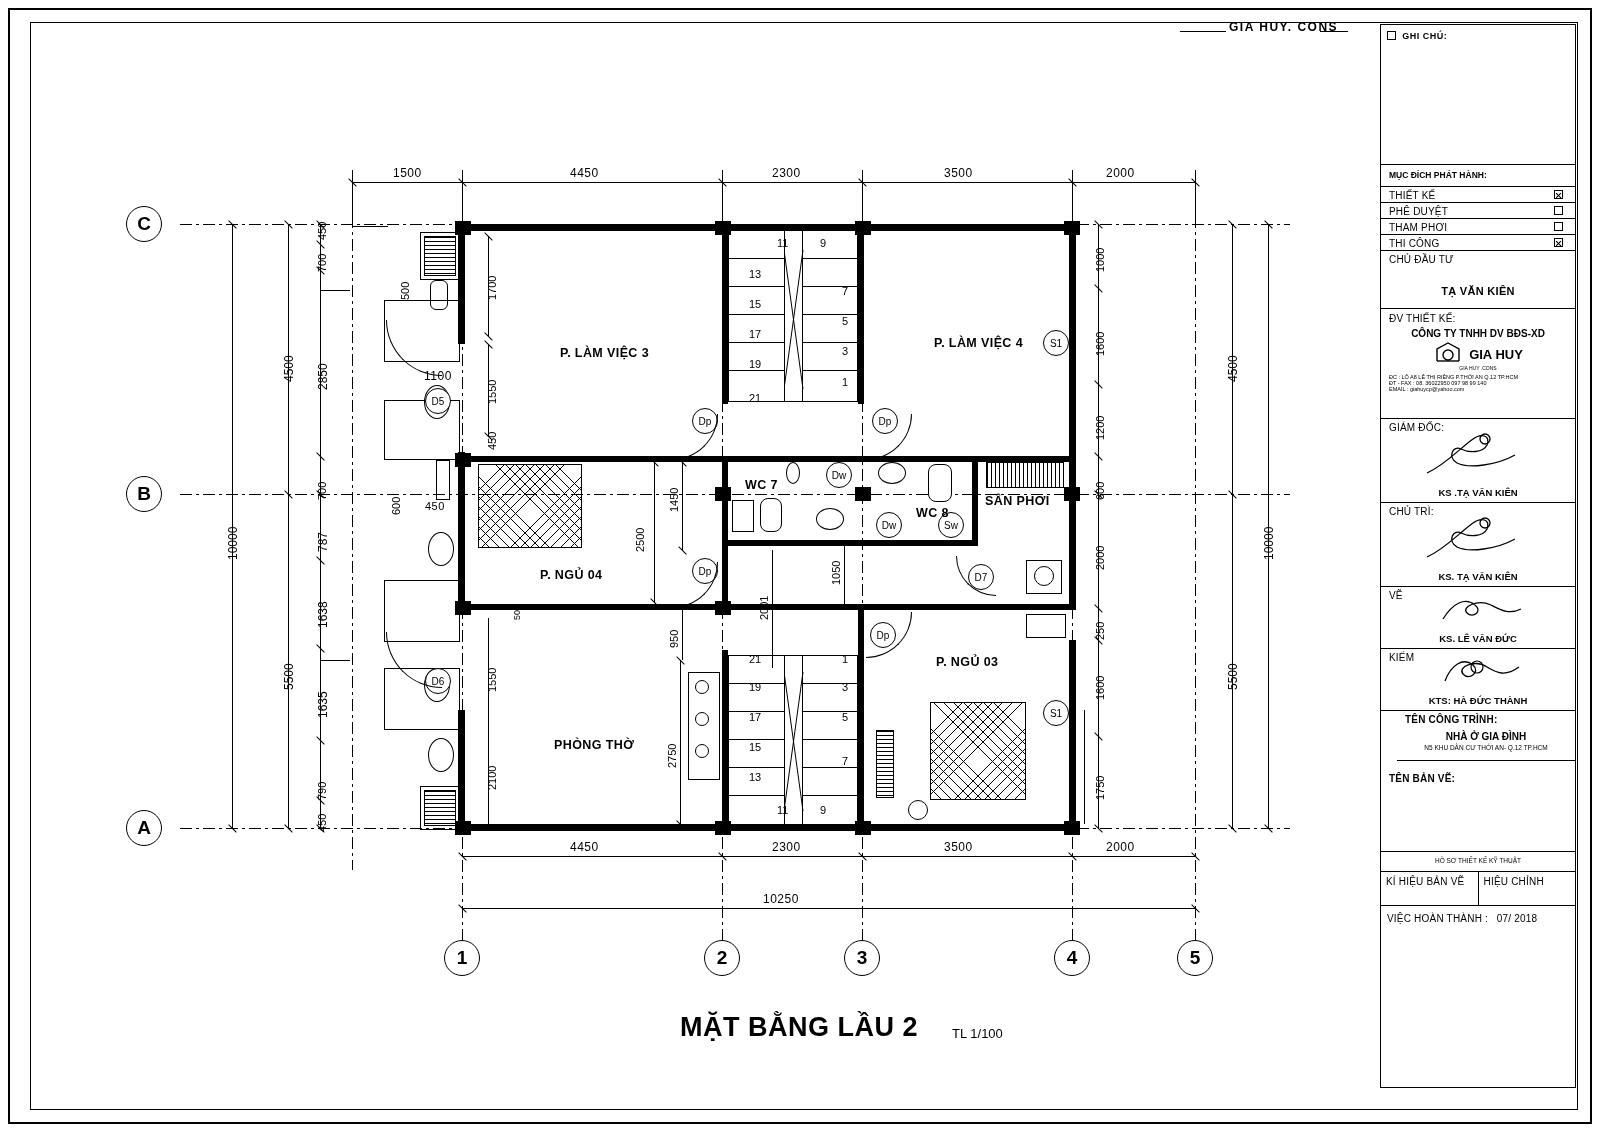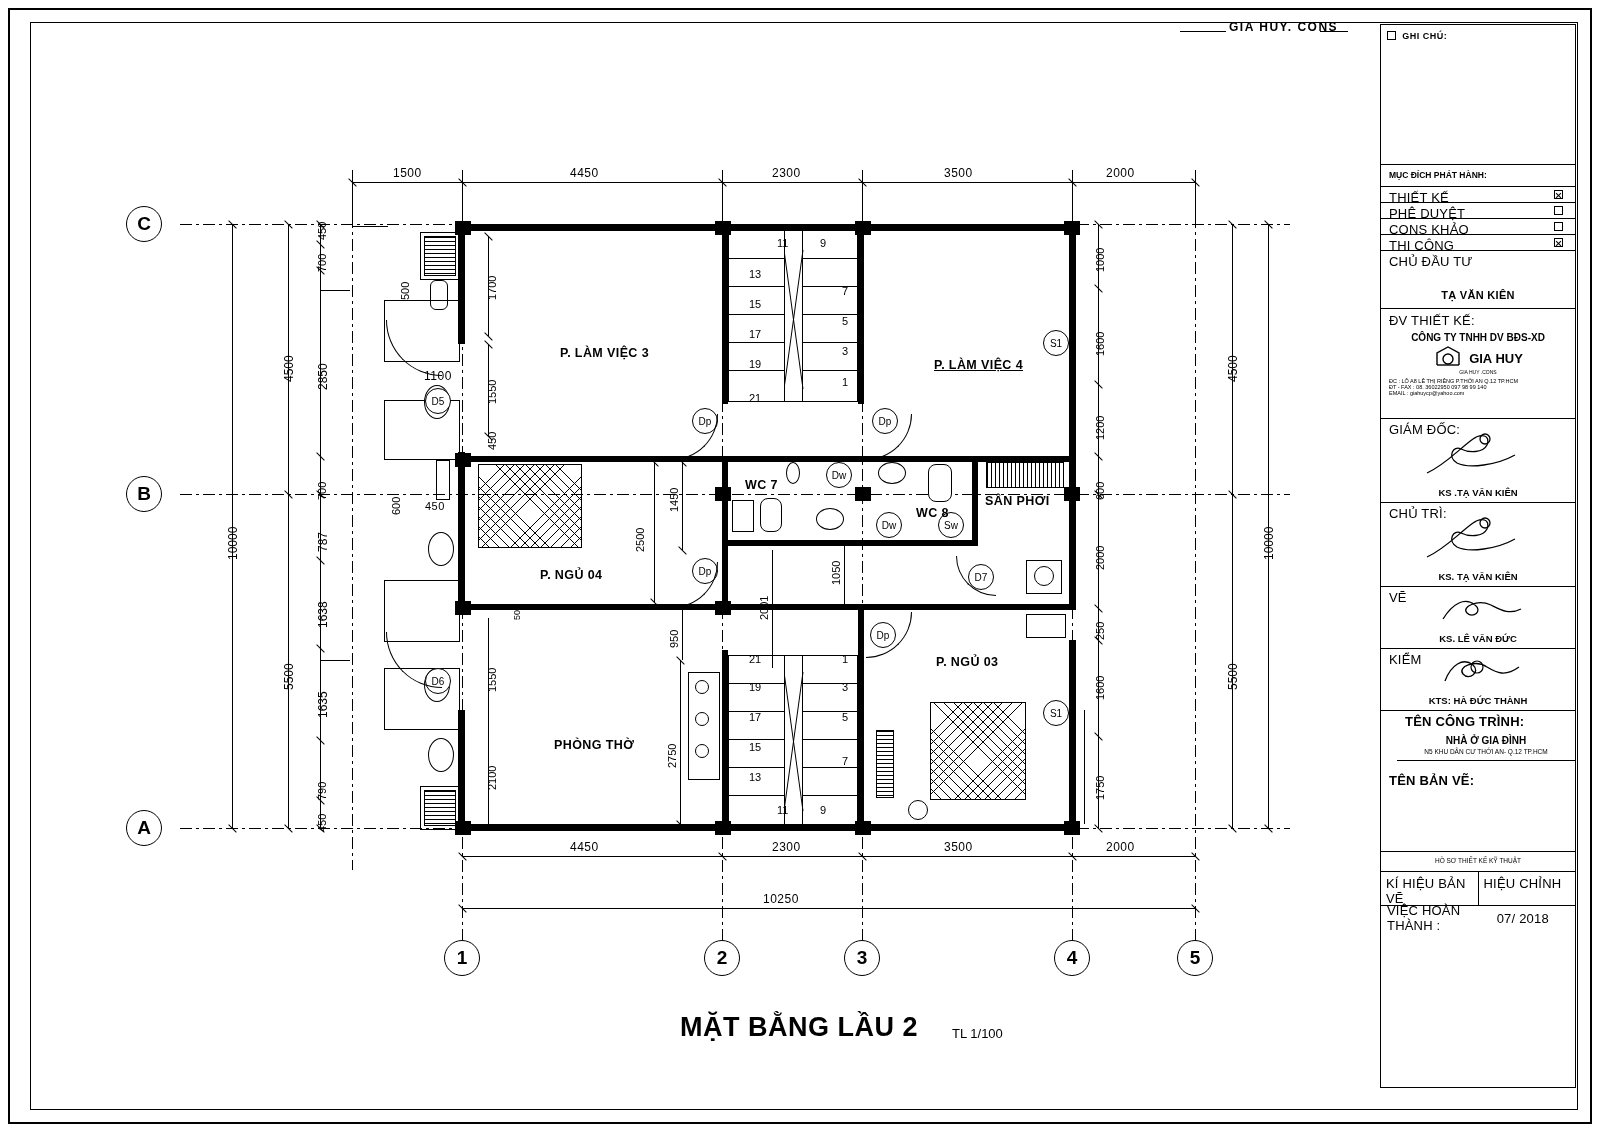--- a/index.html
+++ b/index.html
@@ -55,21 +55,21 @@
     transform-origin: center; transform: rotate(45deg);
   }
   
   #titleblock {
     position: absolute; right: 24px; top: 24px;
     width: 196px; height: 1064px;
     border: 1px solid #000; background: #fff;
     font-size: 8px;
   }
   .tb-row { border-bottom: 1px solid #000; position: relative; }
-  .tb-cap { font-size: 13px; letter-spacing: .2px; }
+  .tb-cap { font-size: 10px; letter-spacing: .2px; }
   .cbox { width: 9px; height: 9px; border: 1px solid #000; display: inline-block; position: relative; }
   .cbox.x::before, .cbox.x::after {
     content:""; position: absolute; left: 0; top: 50%; width: 100%; height: 1px; background: #000;
   }
   .cbox.x::before { transform: rotate(45deg); }
   .cbox.x::after { transform: rotate(-45deg); }
   .center { text-align: center; }
   .bold { font-weight: bold; }
   .hatch-tile {
     background-image:
@@ -387,21 +387,21 @@
   <div class="abs hatch-line" style="left:986px; top:462px; width:78px; height:26px;"></div>
 
   <div class="fix" style="left:760px; top:498px; width:22px; height:34px; border-radius:8px;"></div>
   <div class="fix-r" style="left:786px; top:462px; width:14px; height:22px;"></div>
   <div class="fix-r" style="left:816px; top:508px; width:28px; height:22px;"></div>
   <div class="fix" style="left:732px; top:500px; width:22px; height:32px;"></div>
   <div class="fix" style="left:928px; top:464px; width:24px; height:38px; border-radius:8px;"></div>
   <div class="fix-r" style="left:878px; top:462px; width:28px; height:22px;"></div>
 
   <div class="txt roomlabel" style="left:560px; top:346px;">P. LÀM VIỆC 3</div>
-  <div class="txt roomlabel" style="left:934px; top:358px;text-decoration:underline;">P. LÀM VIỆC 4</div>
+  <div class="txt roomlabel" style="left:934px; top:336px;">P. LÀM VIỆC 4</div>
   <div class="txt roomlabel" style="left:540px; top:568px;">P. NGỦ 04</div>
   <div class="txt roomlabel" style="left:936px; top:655px;">P. NGỦ 03</div>
   <div class="txt roomlabel" style="left:554px; top:738px;">PHÒNG THỜ</div>
   <div class="txt roomlabel" style="left:745px; top:478px;">WC 7</div>
   <div class="txt roomlabel" style="left:916px; top:506px;">WC 8</div>
   <div class="txt roomlabel" style="left:985px; top:494px;">SÂN PHƠI</div>
 
   <div class="dimlinev" style="left:488px; top:236px; height:100px;"></div>
   <div class="tick" style="left:483px; top:236px;"></div>
   <div class="tick" style="left:483px; top:336px;"></div>
@@ -458,21 +458,21 @@
     </div>
     <div class="tb-row" style="height:16px; padding:3px 8px;">
       <span class="tb-cap">THIẾT KẾ</span>
       <span class="cbox x" style="position:absolute; right:12px; top:3px;"></span>
     </div>
     <div class="tb-row" style="height:16px; padding:3px 8px;">
       <span class="tb-cap">PHÊ DUYỆT</span>
       <span class="cbox" style="position:absolute; right:12px; top:3px;"></span>
     </div>
     <div class="tb-row" style="height:16px; padding:3px 8px;">
-      <span class="tb-cap">CONS KHẢO</span>
+      <span class="tb-cap">THAM PHƠI</span>
       <span class="cbox" style="position:absolute; right:12px; top:3px;"></span>
     </div>
     <div class="tb-row" style="height:16px; padding:3px 8px;">
       <span class="tb-cap">THI CÔNG</span>
       <span class="cbox x" style="position:absolute; right:12px; top:3px;"></span>
     </div>
 
     <div class="tb-row" style="height:58px; padding:3px 8px;">
       <div class="tb-cap">CHỦ ĐẦU TƯ</div>
       <div class="bold center" style="font-size:11px; margin-top:20px; letter-spacing:.3px;">TẠ VĂN KIÊN</div>

